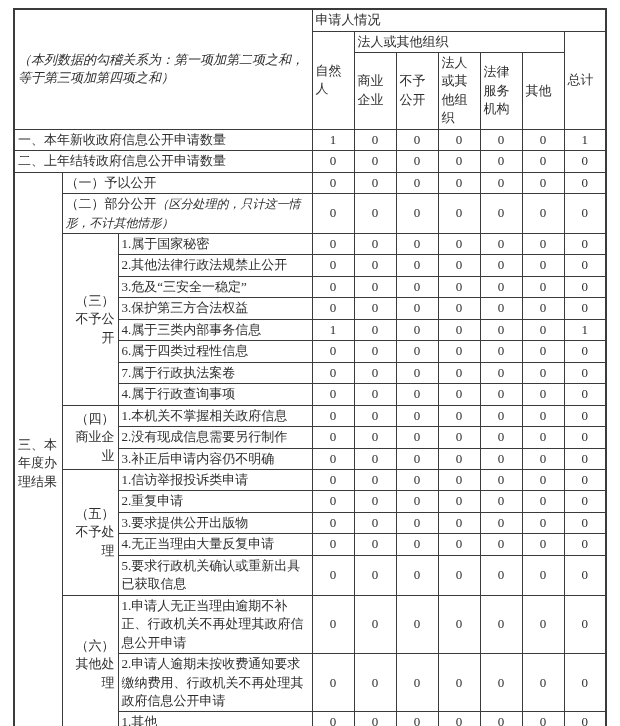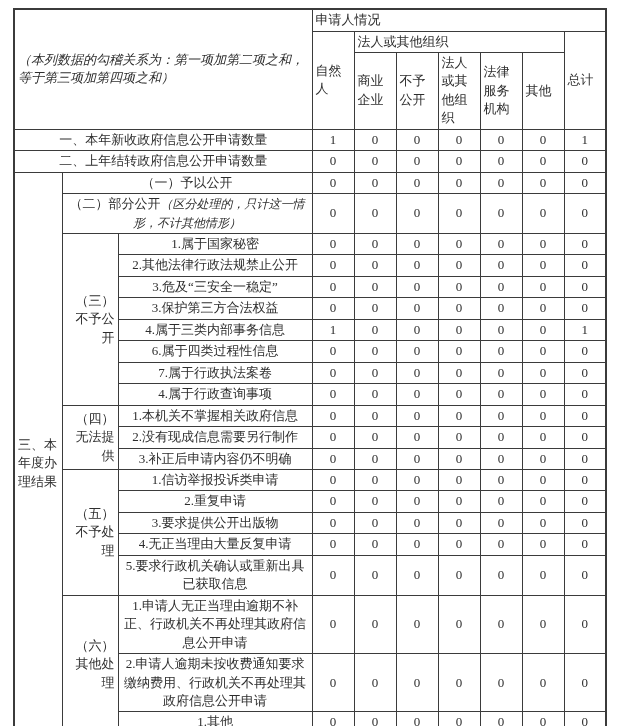--- a/index.html
+++ b/index.html
@@ -30,21 +30,21 @@
     border: 1px solid #3b3b3b;
     font-size: 13px;
     font-weight: normal;
     padding: 1px 3px;
     line-height: 1.42;
     vertical-align: middle;
     overflow: hidden;
     word-break: break-all;
   }
   th.hdr { text-align: left; padding: 1px 1px; }
-  td.lbl { text-align: center; }
+  td.lbl { text-align: left; }
   td.grp { text-align: right; padding: 1px 2px; }
   td.vgrp { text-align: left; padding: 1px 3px; line-height: 1.55; }
   th.desc {
     font-style: italic;
     font-size: 12.5px;
     text-align: left;
     padding: 4px 8px;
     line-height: 1.9;
     vertical-align: middle;
   }
@@ -212,21 +212,21 @@
       <td class="num">0</td>
           <td class="num">0</td>
           <td class="num">0</td>
           <td class="num">0</td>
           <td class="num">0</td>
           <td class="num">0</td>
           <td class="num">0</td>
         </tr>
 
       <tr class="single">
-        <td class="grp" rowspan="3">（四）无法提供</td>
+        <td class="grp" rowspan="3">（四）商业企业</td>
         <td class="lbl">1.本机关不掌握相关政府信息</td>
       <td class="num">0</td>
           <td class="num">0</td>
           <td class="num">0</td>
           <td class="num">0</td>
           <td class="num">0</td>
           <td class="num">0</td>
           <td class="num">0</td>
         </tr>
       <tr class="single">

